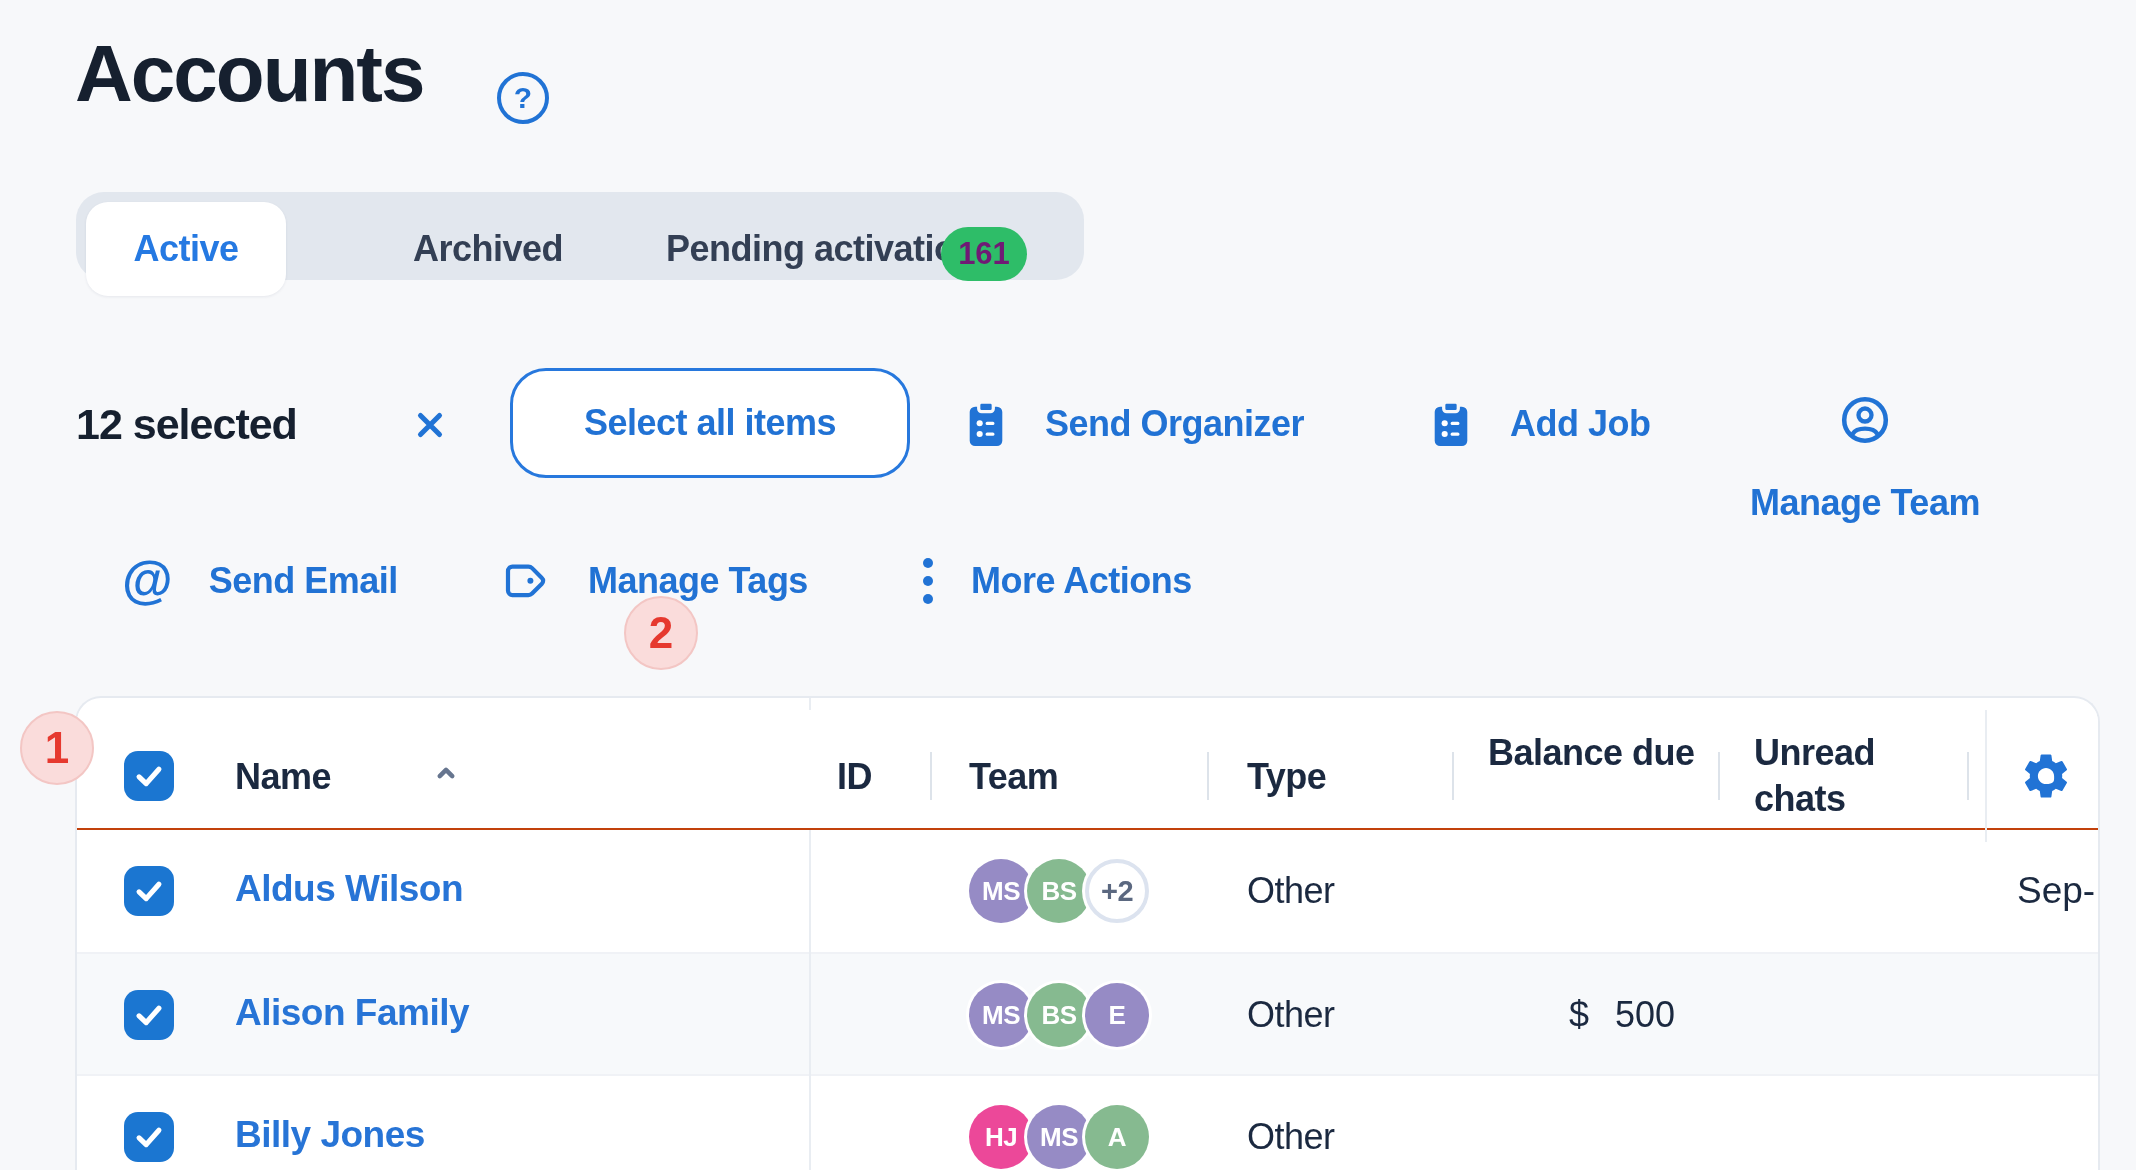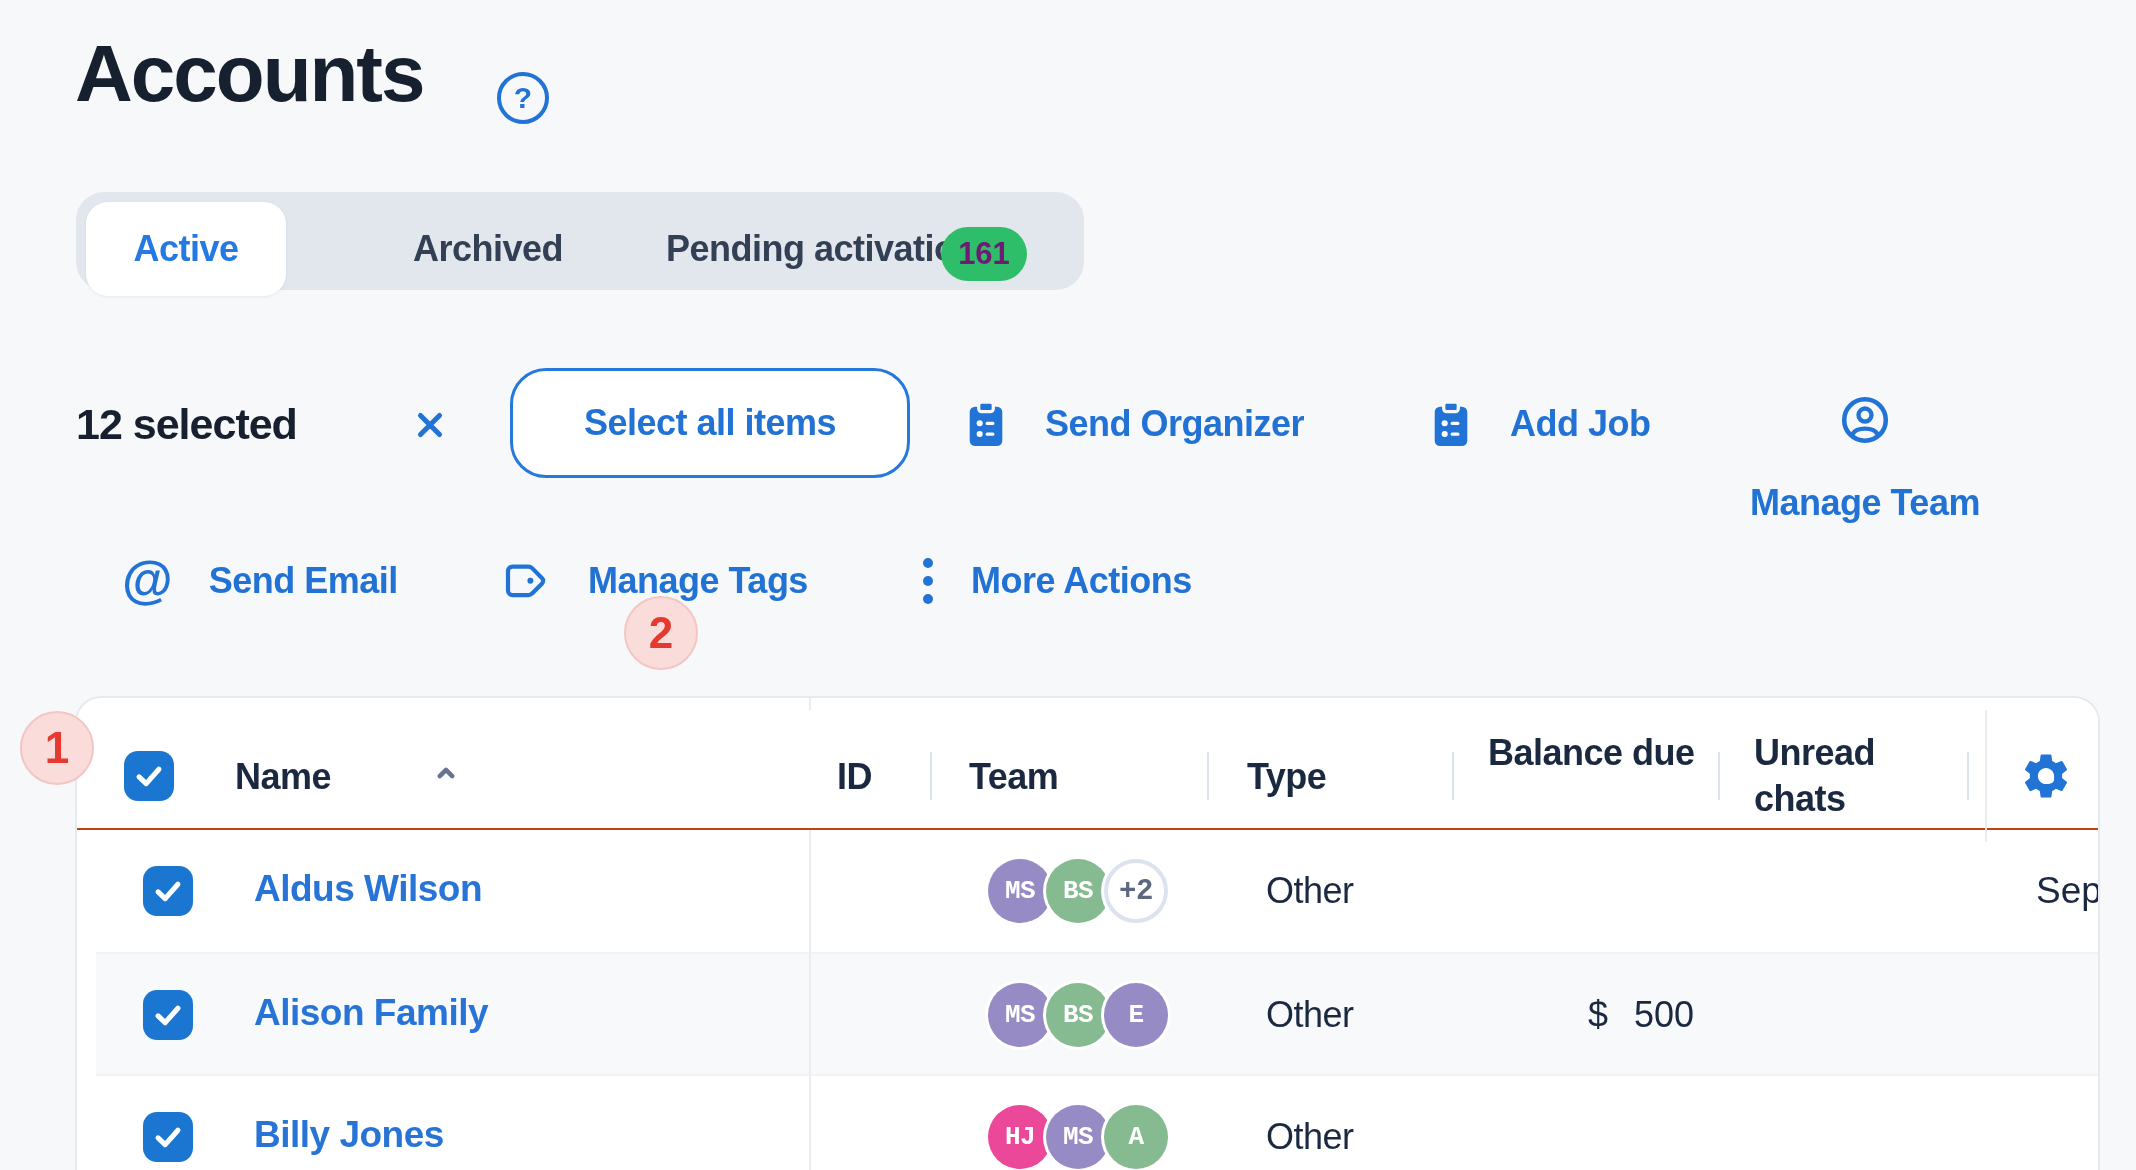--- a/index.html
+++ b/index.html
@@ -14,21 +14,21 @@
   .page-title{
     left:75px;top:30px;font-size:80px;font-weight:bold;color:#16202f;
     letter-spacing:-2px;margin:0;line-height:1.1;
   }
   .help-badge{
     left:497px;top:72px;width:44px;height:44px;border:4px solid #2173d5;border-radius:50%;
     display:flex;align-items:center;justify-content:center;
     color:#2173d5;font-size:30px;font-weight:bold;cursor:pointer;background:transparent;
   }
   
-  .tabbar{left:76px;top:192px;width:1008px;height:98px;background:#e2e7ee;border-radius:28px;}
+  .tabbar{left:76px;top:192px;width:1008px;height:88px;background:#e2e7ee;border-radius:28px;}
   .tab{position:absolute;top:0;height:114px;display:flex;align-items:center;
        font-size:36px;font-weight:600;color:#333f54;cursor:pointer;letter-spacing:-0.5px;}
   .tab-pill{
     left:10px;top:10px;height:94px;width:200px;background:#ffffff;border-radius:22px;
     justify-content:center;color:#2579e2;box-shadow:0 1px 3px rgba(20,40,80,0.08);
   }
   .tab-archived{left:337px;}
   .tab-pending{left:590px;}
   .count-badge{
     left:941px;top:227px;height:54px;min-width:86px;border-radius:27px;background:#2ebd68;
@@ -70,34 +70,34 @@
   .table{
     left:75px;top:696px;width:2021px;height:474px;background:#ffffff;
     border:2px solid #e6eaf0;border-bottom:none;border-radius:26px 26px 0 0;
     overflow:hidden;z-index:2;
   }
   .thead{position:absolute;left:0;top:12px;width:100%;height:120px;background:#ffffff;border-bottom:2px solid #c2410c;box-sizing:border-box;}
   .hcell{position:absolute;font-size:36px;font-weight:bold;color:#1b2940;letter-spacing:-0.5px;line-height:46px;}
   .divider-long{position:absolute;left:732px;top:0;width:2px;height:474px;background:#e9edf2;}
   .tick{position:absolute;top:42px;width:2px;height:48px;background:#dde3ea;}
   .gear-border{position:absolute;left:1908px;top:0;width:2px;height:132px;background:#e9edf2;}
-  .row{position:absolute;left:0;width:100%;height:122px;margin-left:19px;}
+  .row{position:absolute;left:0;width:100%;height:122px;}
   .row.stripe{background:#f7f9fb;}
   .row-line{border-top:2px solid #f0f2f6;box-sizing:border-box;}
   .checkbox{
     position:absolute;left:47px;width:50px;height:50px;border-radius:14px;background:#1b76d1;
     display:flex;align-items:center;justify-content:center;cursor:pointer;
   }
   .name-link{position:absolute;left:158px;top:38px;font-size:37px;font-weight:600;color:#2774d6;cursor:pointer;letter-spacing:-0.5px;white-space:nowrap;}
   .cell-text{position:absolute;top:40px;font-size:36px;color:#1b2940;letter-spacing:-0.5px;white-space:nowrap;}
   .avatars{position:absolute;left:892px;top:29px;display:flex;}
   .avatar{
     width:64px;height:64px;border-radius:50%;box-shadow:0 0 0 3px #ffffff;
     display:flex;align-items:center;justify-content:center;
-    color:#ffffff;font-size:26px;font-weight:bold;letter-spacing:-0.5px;flex:0 0 auto;font-family:Liberation Mono, monospace;
+    color:#ffffff;font-size:26px;font-weight:bold;letter-spacing:-0.5px;flex:0 0 auto;
   }
   .avatar + .avatar{margin-left:-6px;}
   .avatar-more{background:#ffffff;border:4px solid #dce3ef;box-sizing:border-box;color:#5b6880;font-size:29px;font-weight:600;}
   .balance{position:absolute;left:1492px;top:40px;display:flex;gap:26px;font-size:36px;color:#1b2940;}
   .date-clip{position:absolute;left:1940px;top:40px;font-size:37px;color:#1b2940;white-space:nowrap;}
   .gear-btn{position:absolute;left:1942px;top:39px;width:54px;height:54px;cursor:pointer;}
   svg{display:block;}
 </style>
 </head>
 <body>

